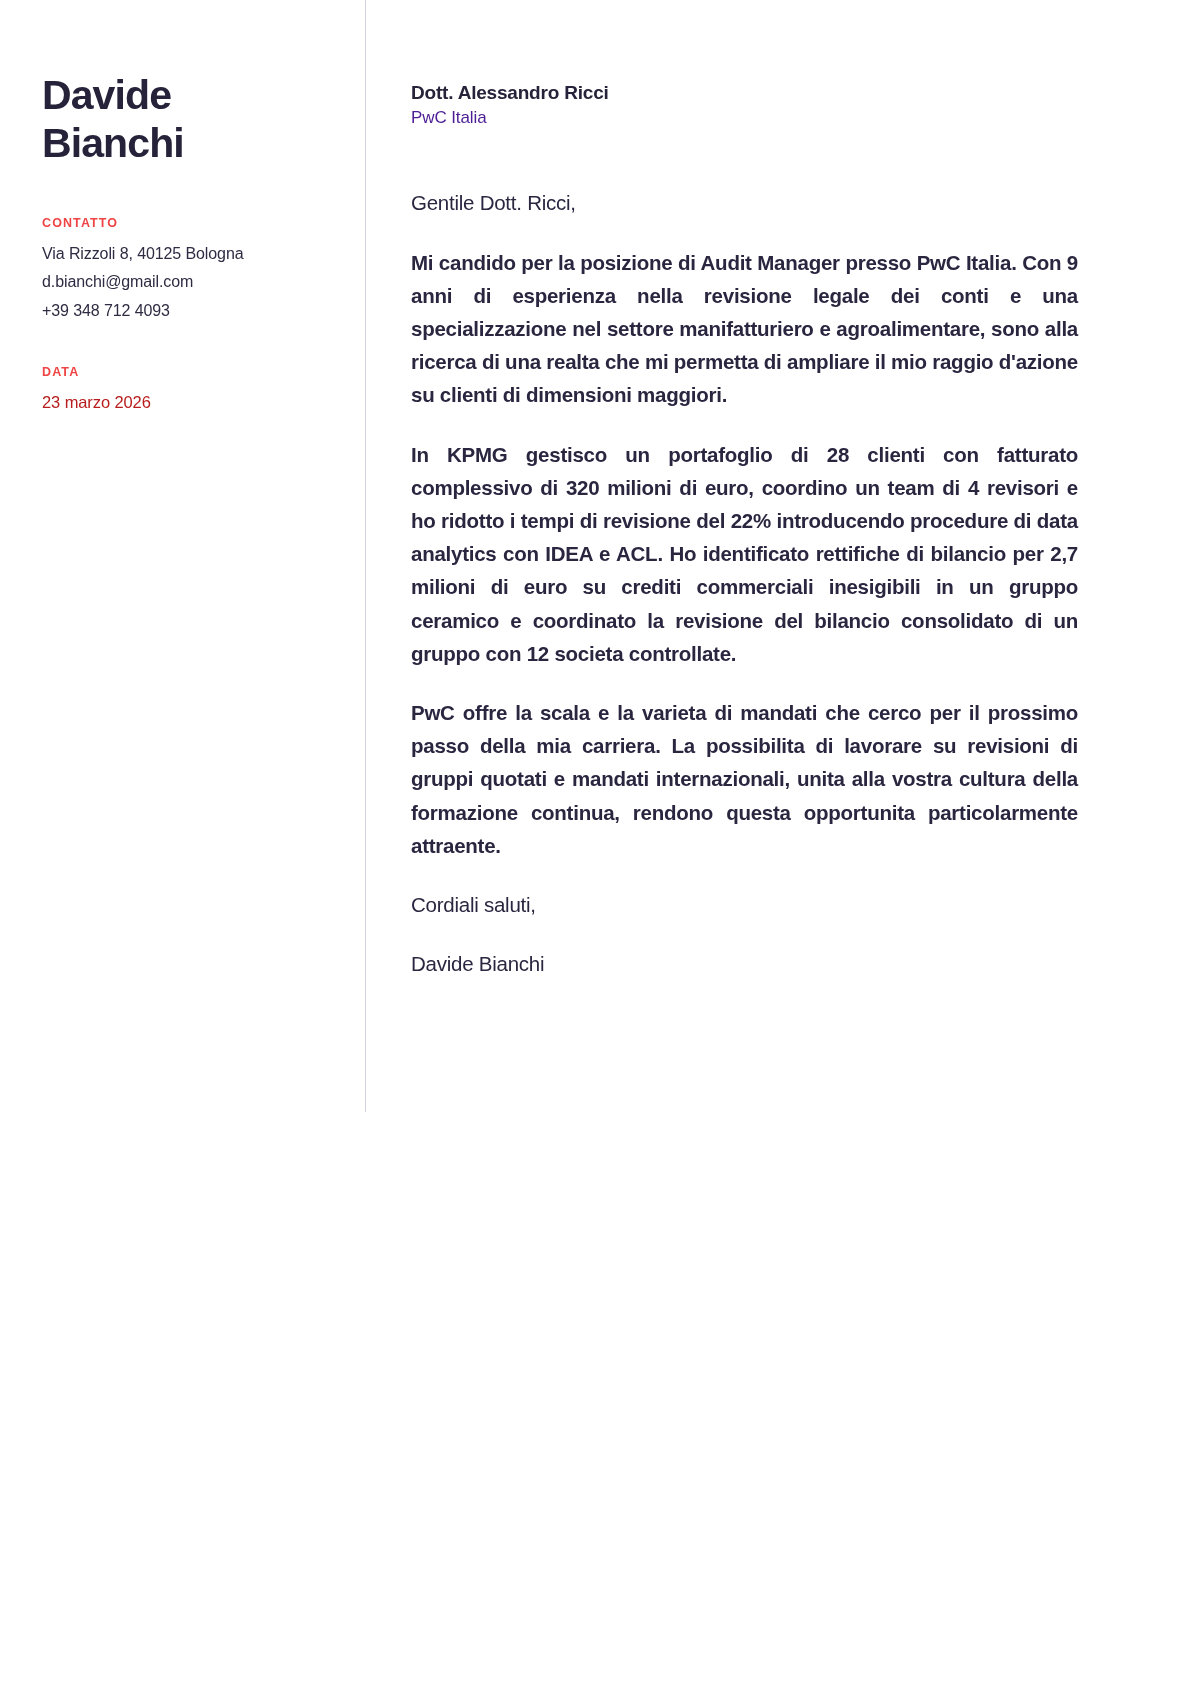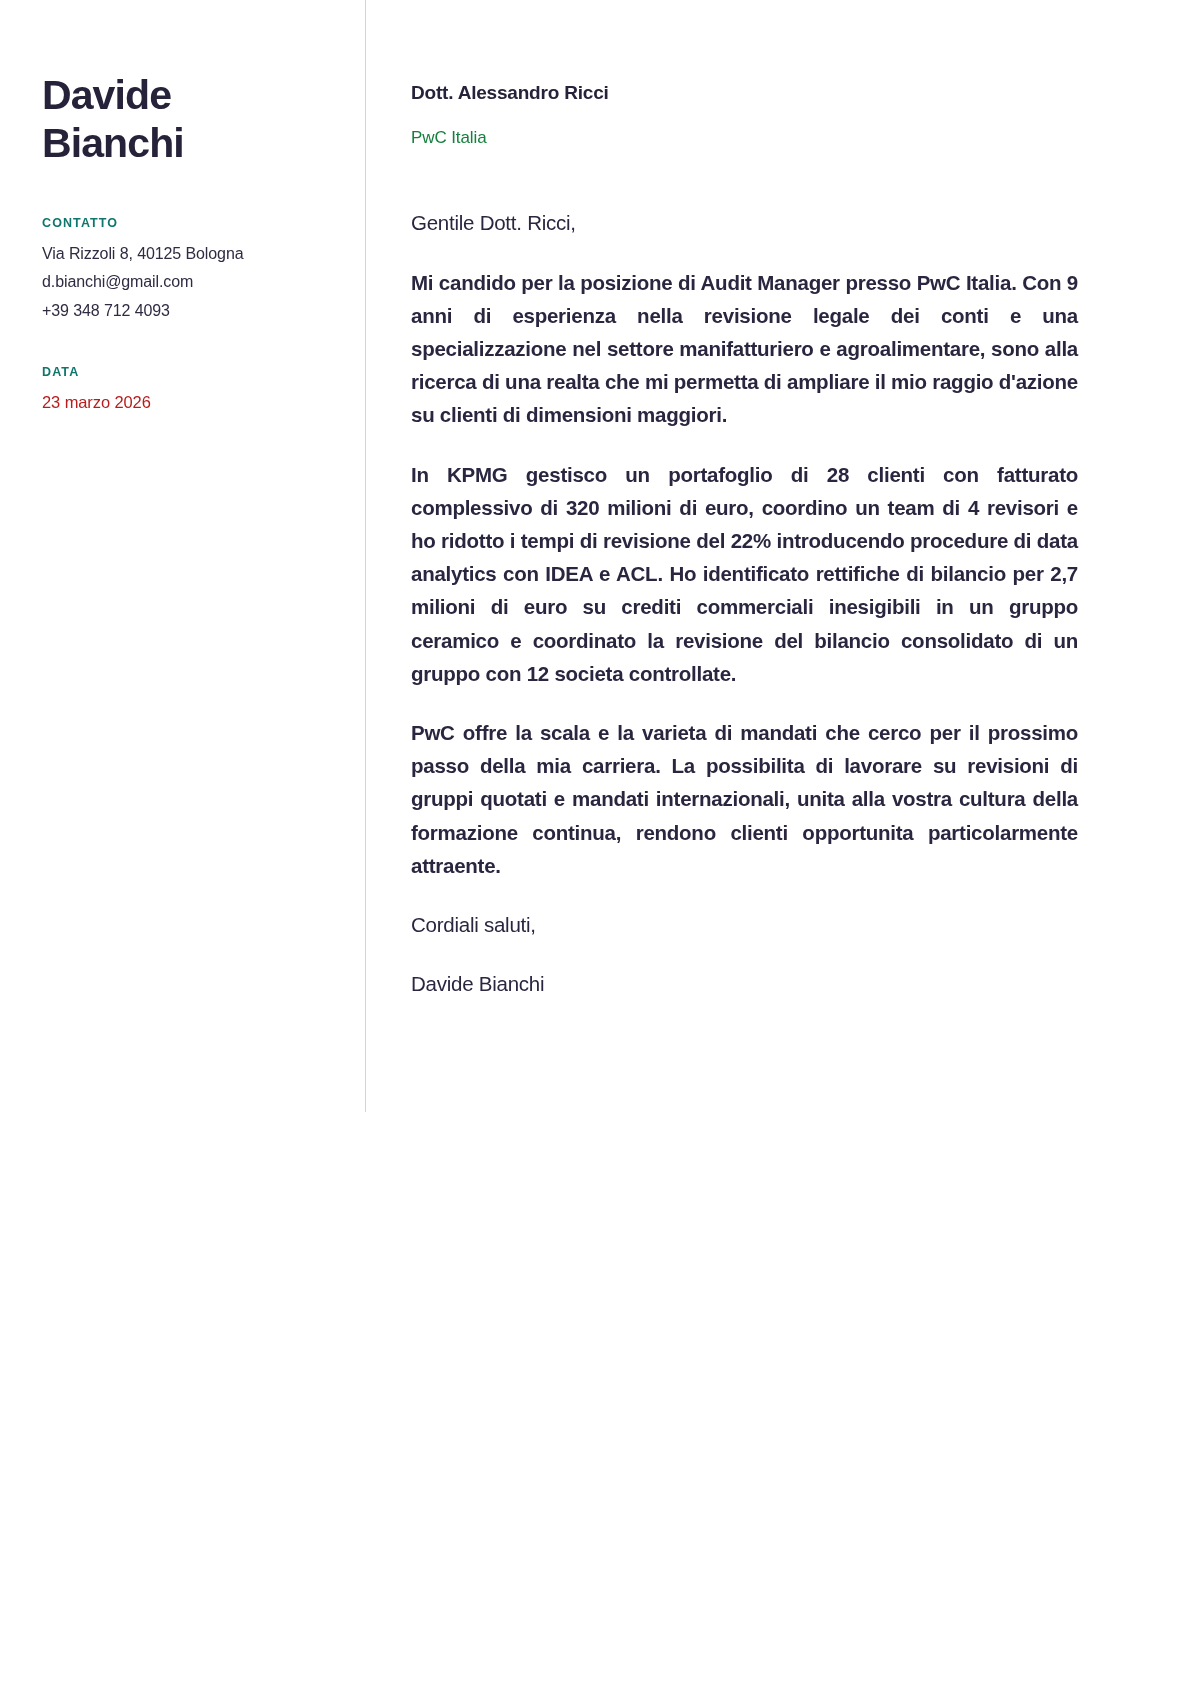--- a/index.html
+++ b/index.html
@@ -53,21 +53,21 @@
   .section {
     margin-top: 48px;
   }
   .section.date-section {
     margin-top: 40px;
   }
   .section-label {
     font-size: 12.5px;
     font-weight: 700;
     letter-spacing: 1.1px;
-    color: #0f766e;
+    color: #ef4444;
     text-transform: uppercase;
     margin-bottom: 10px;
     margin-top: 12px;
   }
   .contact-line {
     font-size: 16px;
     line-height: 1.78;
     color: #2f2b42;
     letter-spacing: -0.1px;
     white-space: nowrap;
@@ -100,23 +100,23 @@
   .recipient-name {
     font-size: 19px;
     font-weight: 700;
     color: #262239;
     letter-spacing: -0.2px;
     line-height: 1.35;
   }
   .recipient-org {
     font-size: 17px;
     font-weight: 400;
-    color: #15803d;
+    color: #4c1d95;
     letter-spacing: -0.1px;
-    margin-top: 20px;
+    margin-top: 0;
     line-height: 1.4;
   }
   .letter-body {
     margin-top: 57px;
   }
   .salutation {
     font-size: 20.5px;
     line-height: 1.62;
     color: #2b2640;
     letter-spacing: -0.25px;
@@ -175,19 +175,19 @@
   <main class="main">
     <header>
       <div class="recipient-name">Dott. Alessandro Ricci</div>
       <div class="recipient-org">PwC Italia</div>
     </header>
 
     <div class="letter-body">
       <p class="salutation">Gentile Dott. Ricci,</p>
       <p class="paragraph">Mi candido per la posizione di Audit Manager presso PwC Italia. Con 9 anni di esperienza nella revisione legale dei conti e una specializzazione nel settore manifatturiero e agroalimentare, sono alla ricerca di una realta che mi permetta di ampliare il mio raggio d'azione su clienti di dimensioni maggiori.</p>
       <p class="paragraph">In KPMG gestisco un portafoglio di 28 clienti con fatturato complessivo di 320 milioni di euro, coordino un team di 4 revisori e ho ridotto i tempi di revisione del 22% introducendo procedure di data analytics con IDEA e ACL. Ho identificato rettifiche di bilancio per 2,7 milioni di euro su crediti commerciali inesigibili in un gruppo ceramico e coordinato la revisione del bilancio consolidato di un gruppo con 12 societa controllate.</p>
-      <p class="paragraph">PwC offre la scala e la varieta di mandati che cerco per il prossimo passo della mia carriera. La possibilita di lavorare su revisioni di gruppi quotati e mandati internazionali, unita alla vostra cultura della formazione continua, rendono clienti opportunita particolarmente attraente.</p>
+      <p class="paragraph">PwC offre la scala e la varieta di mandati che cerco per il prossimo passo della mia carriera. La possibilita di lavorare su revisioni di gruppi quotati e mandati internazionali, unita alla vostra cultura della formazione continua, rendono questa opportunita particolarmente attraente.</p>
       <p class="closing">Cordiali saluti,</p>
       <p class="signature">Davide Bianchi</p>
     </div>
   </main>
 
 </div>
 
 </body></html>

